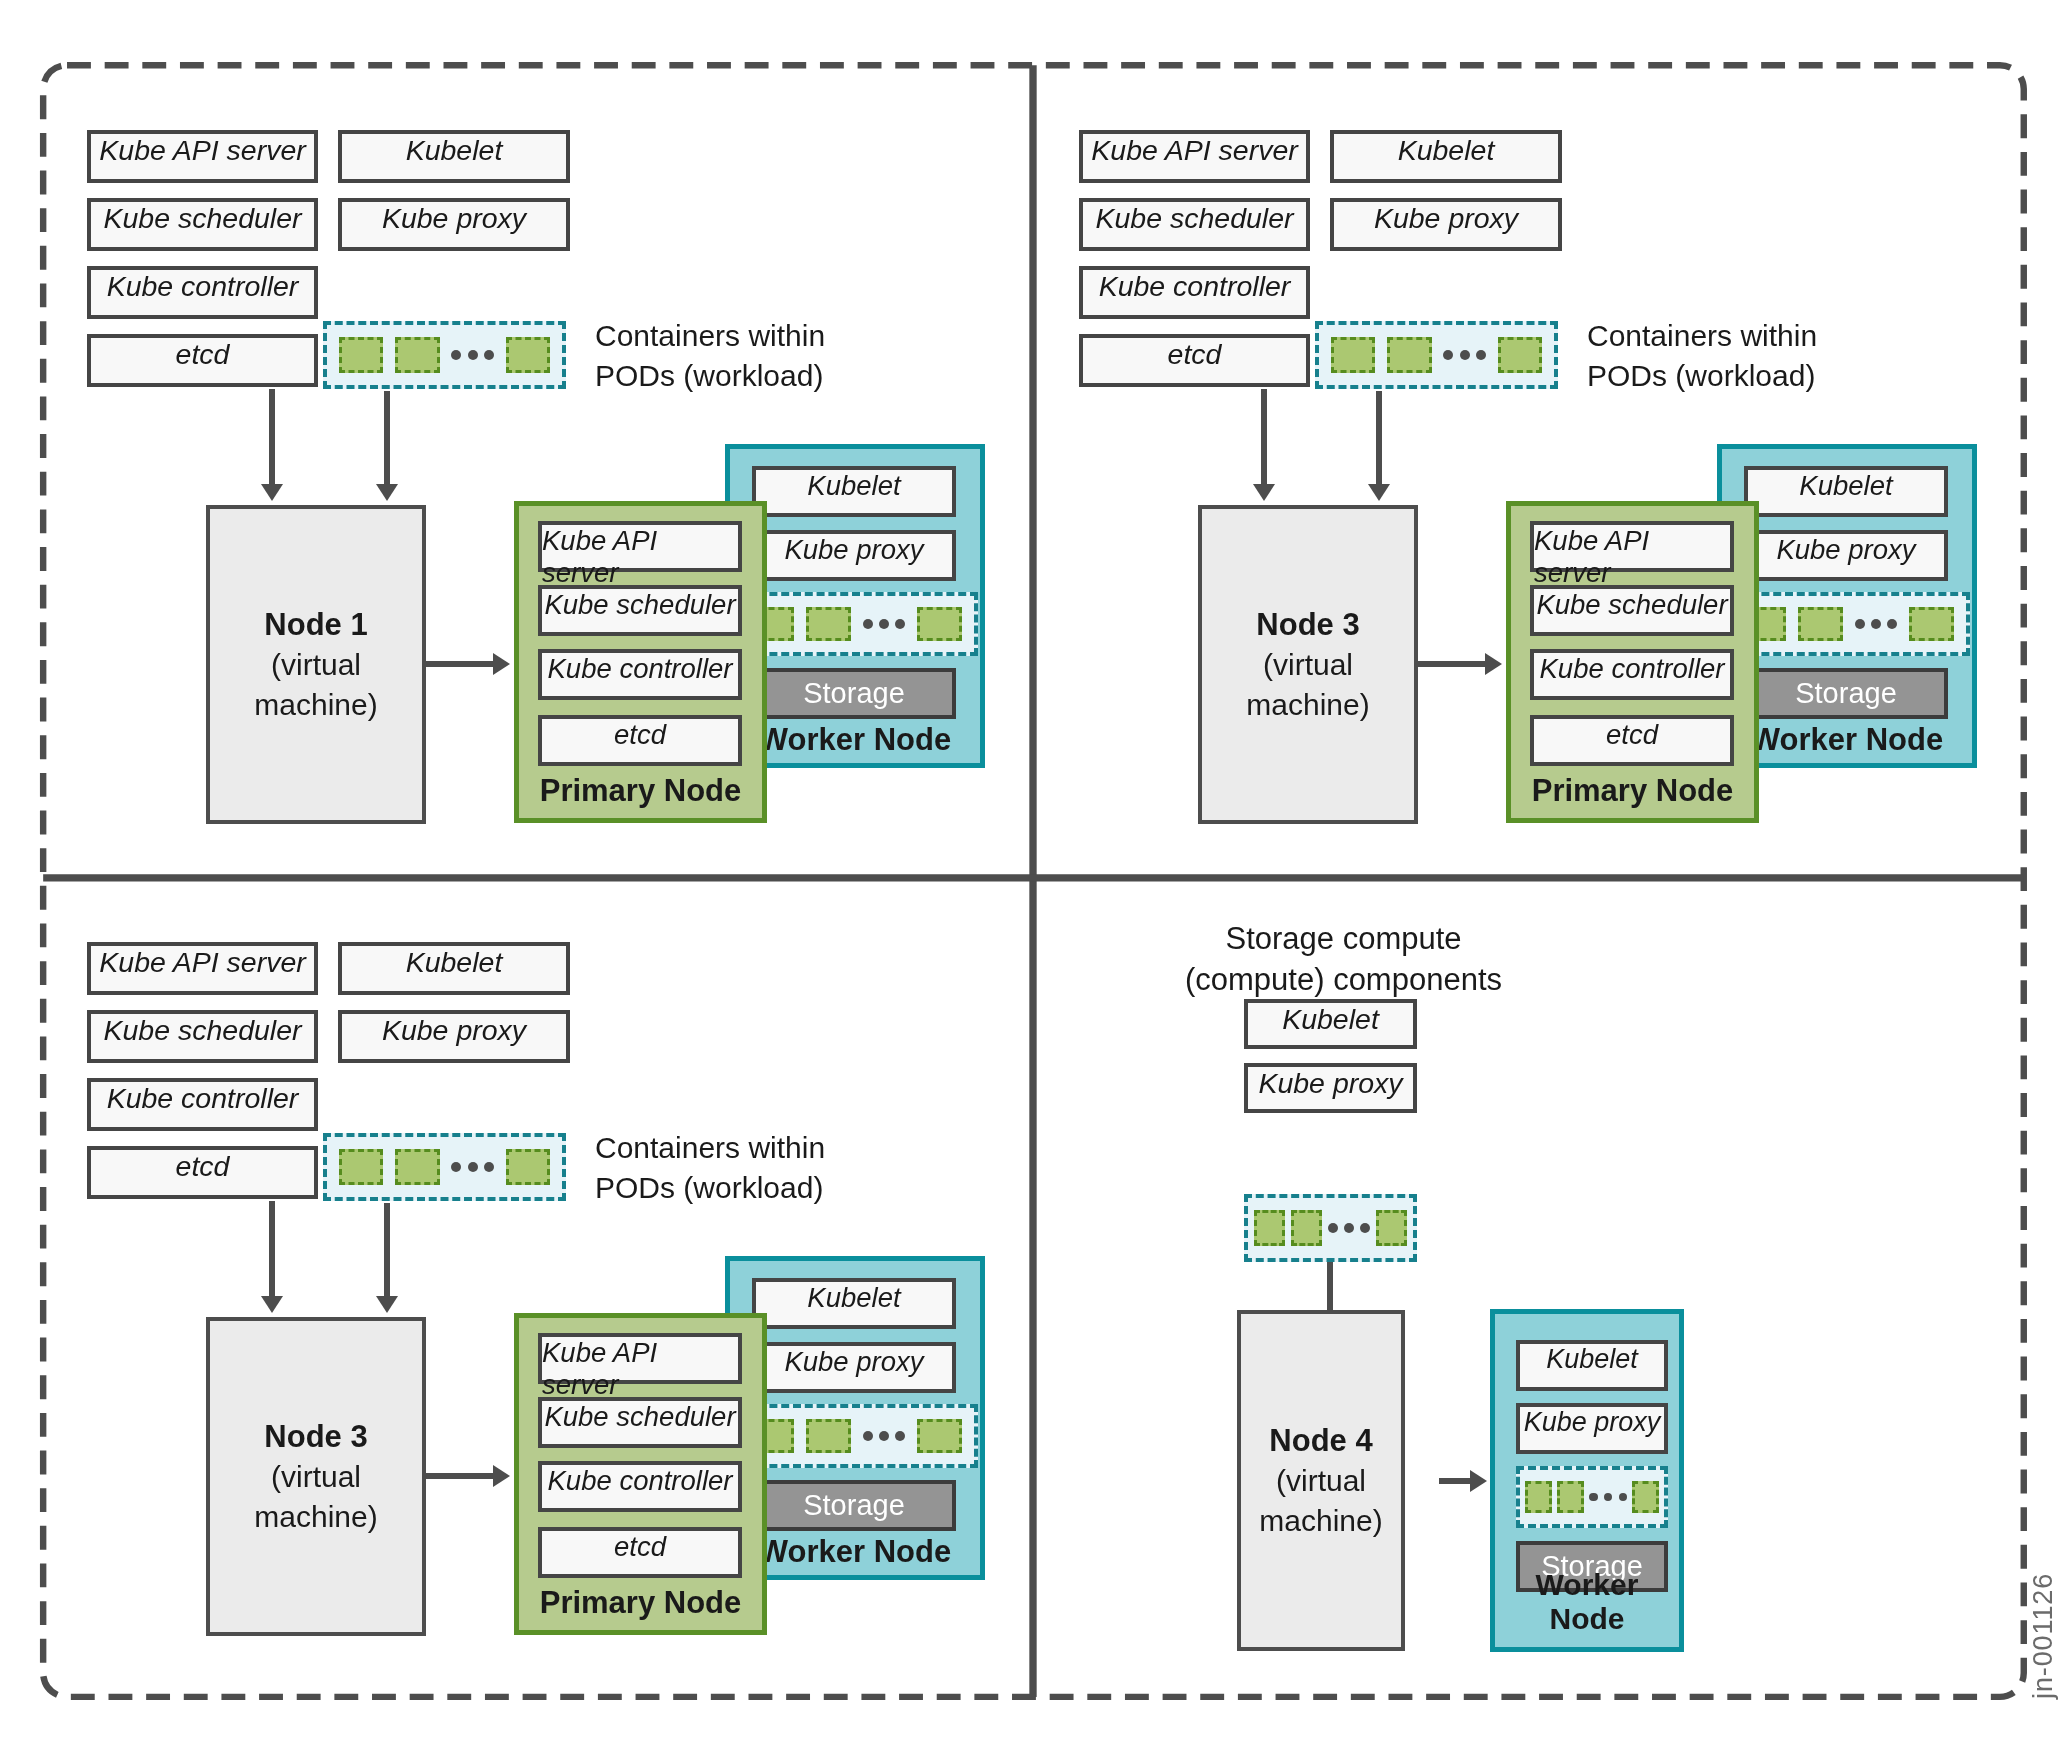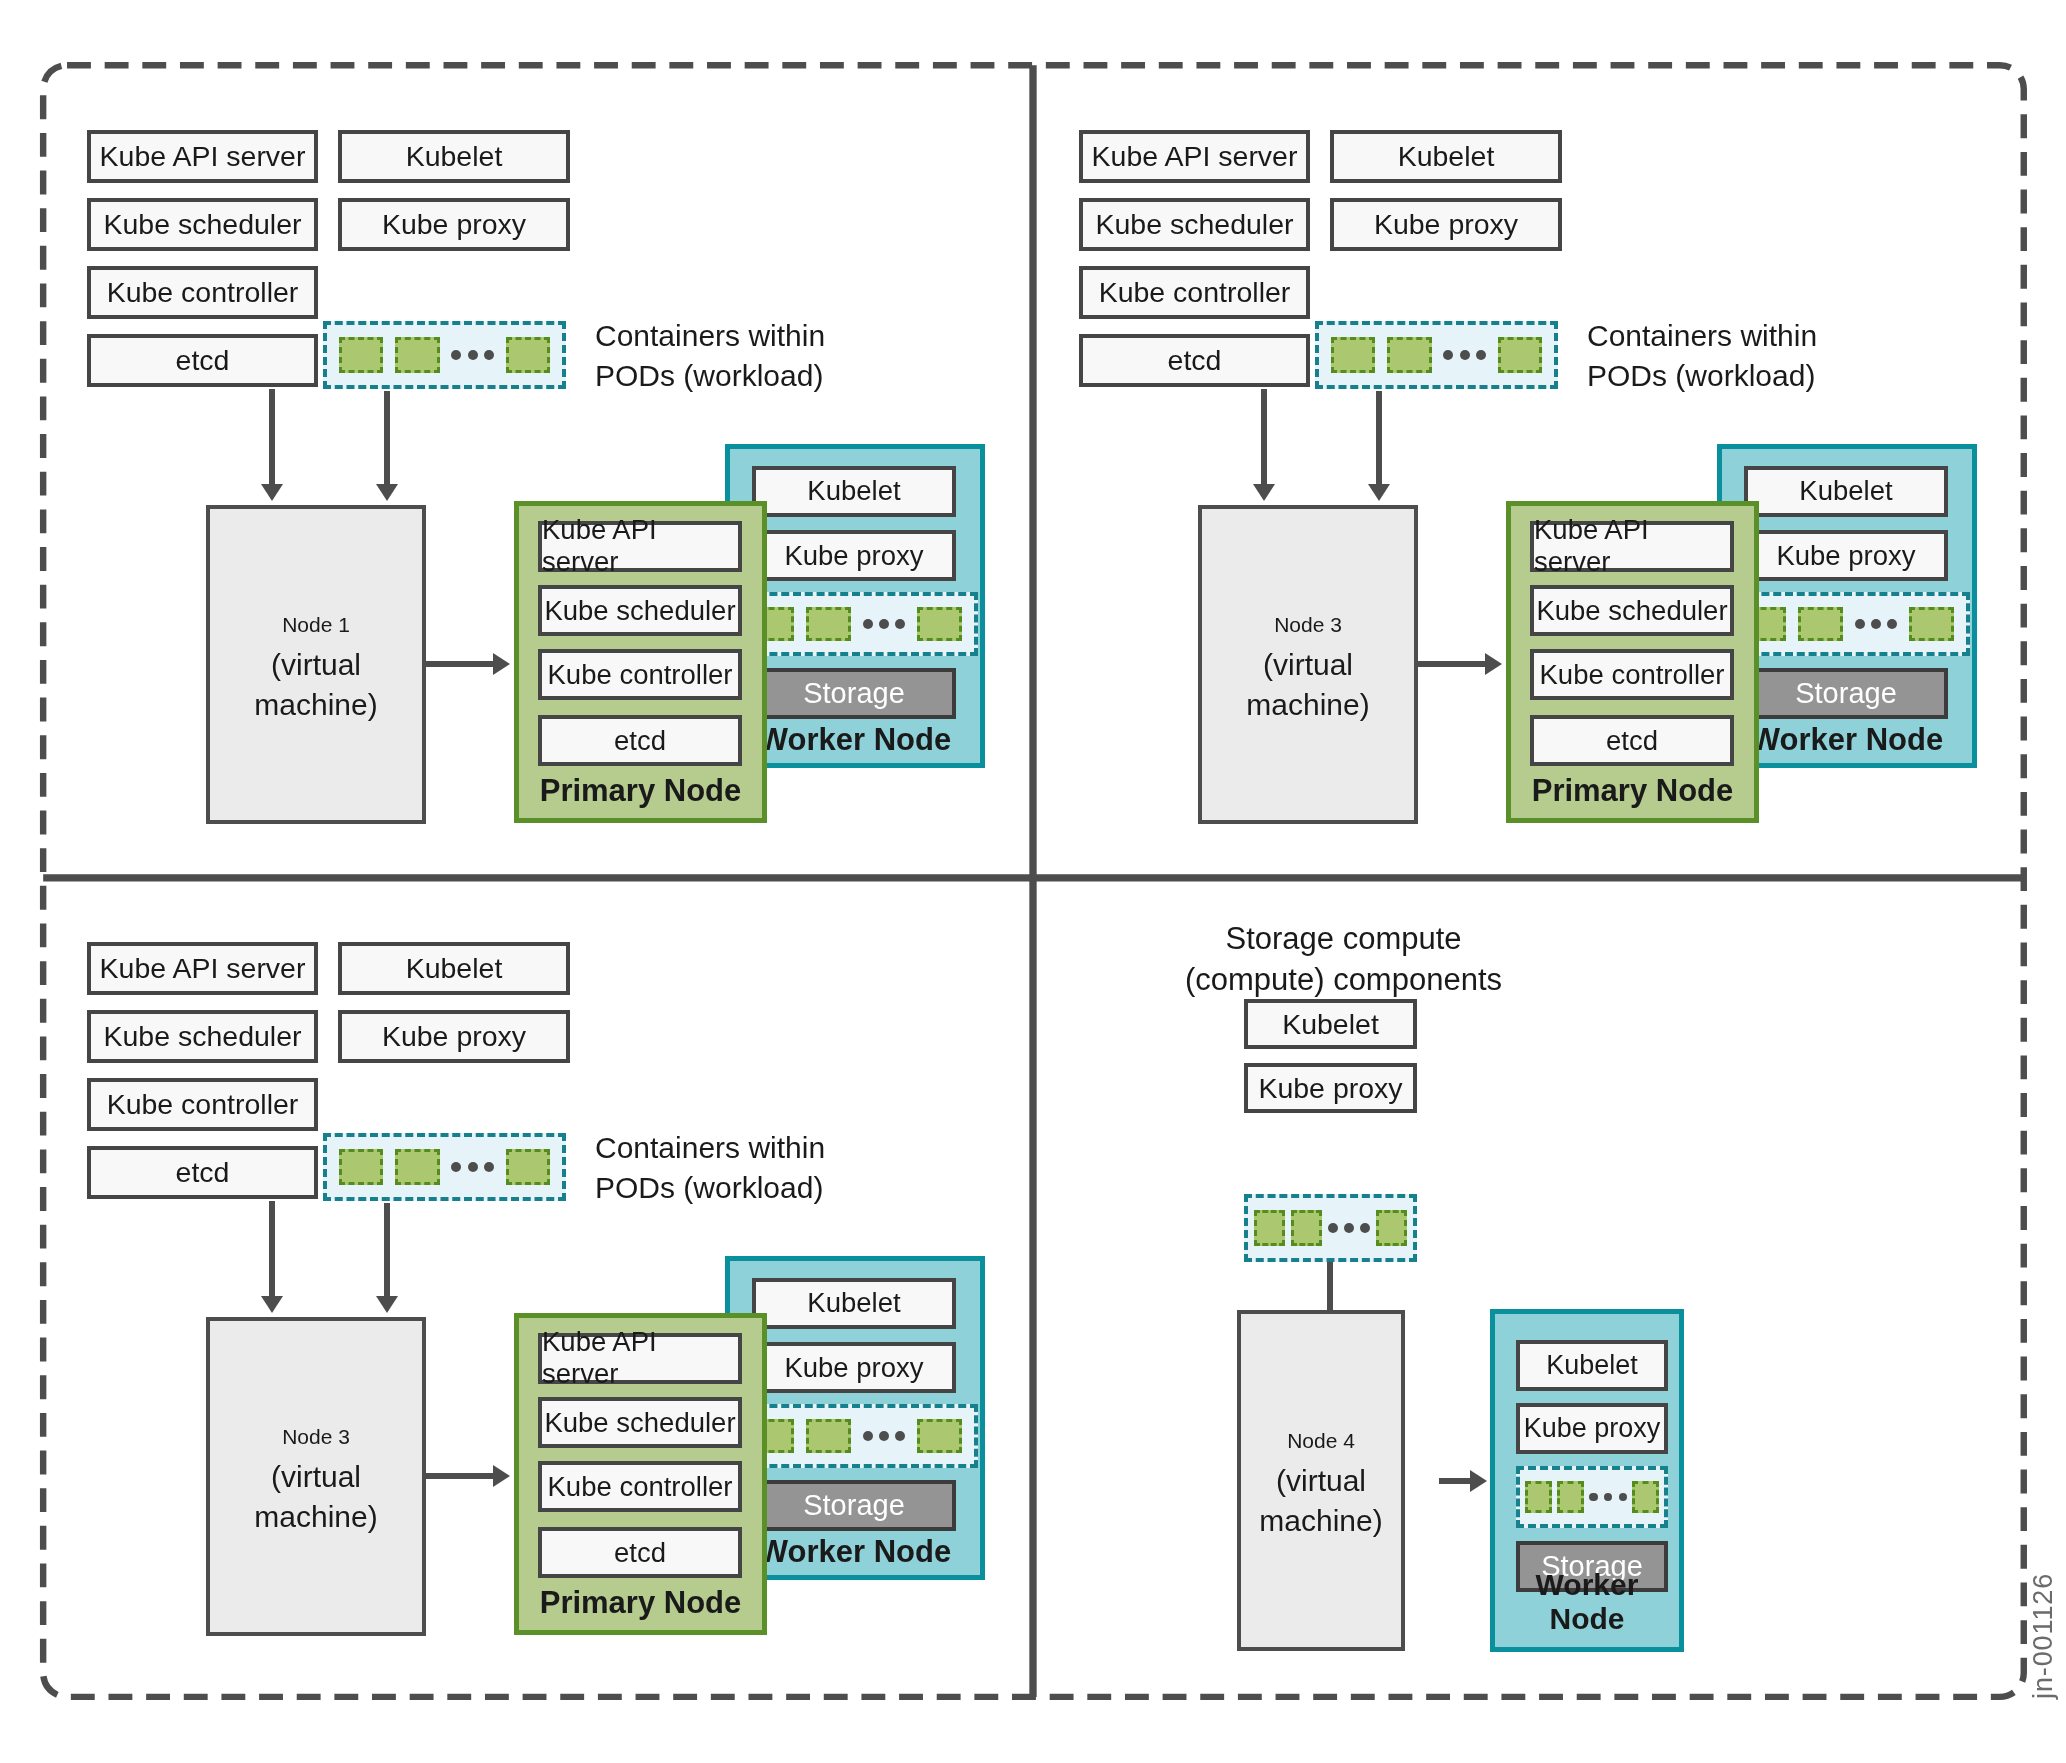--- a/index.html
+++ b/index.html
@@ -10,22 +10,22 @@
     --storage-fill:#949494; --storage-border:#3c3c3c; --storage-text:#ffffff;
     --code-text:#6b6b6b; --text:#1a1a1a;
   }
   html,body{margin:0;padding:0;background:#fff;}
   body{font-family:"Liberation Sans","DejaVu Sans",sans-serif;color:var(--text);}
   .canvas{position:relative;width:2066px;height:1763px;background:#fff;overflow:hidden;}
   .frame-svg{position:absolute;left:0;top:0;}
   .quad{position:absolute;width:1033px;height:887px;}
   
   .cbox{position:absolute;box-sizing:border-box;height:53px;background:var(--box-fill);
-        border:4.6px solid var(--box-border);display:flex;align-items:center;justify-content:center;
-        font-size:28.5px;}
+        border:4.6px solid var(--box-border);display:flex;justify-content:center;
+        font-size:28.5px;font-style:italic;}
   .col1{left:87px;width:231px;} .col2{left:338px;width:232px;}
   .r1{top:130px;} .r2{top:198px;} .r3{top:266px;} .r4{top:334px;}
   
   .strip{position:absolute;box-sizing:border-box;background:var(--strip-fill);
          border:4.6px dashed var(--strip-border);display:flex;align-items:center;
          justify-content:space-evenly;}
   .strip-main{left:323px;top:321px;width:243px;height:68px;}
   .pod{width:19%;height:60%;box-sizing:border-box;background:var(--pod-fill);
        border:3.7px dashed var(--pod-border);}
   .dots{display:flex;gap:6.4px;align-items:center;}
@@ -38,21 +38,21 @@
                 border-right:11px solid transparent;border-top:17.4px solid var(--outline);}
   .harrow{position:absolute;height:22px;display:flex;flex-direction:row;align-items:center;}
   .harrow .shaft{height:5.5px;flex:1;background:var(--outline);}
   .harrow .head{width:0;height:0;border-top:11px solid transparent;
                 border-bottom:11px solid transparent;border-left:17.4px solid var(--outline);}
   
   .nodebox{position:absolute;box-sizing:border-box;background:var(--node-fill);
            border:4.6px solid var(--outline);display:flex;flex-direction:column;
            align-items:center;justify-content:center;text-align:center;line-height:40px;}
   .node-main{left:206px;top:505px;width:220px;height:319px;}
-  .node-title{font-weight:normal;font-size:21px;}
+  .node-title{font-weight:bold;font-size:31px;}
   .node-sub{font-size:30px;}
   
   .primary{position:absolute;left:514px;top:501px;width:253px;height:322px;box-sizing:border-box;
            background:var(--primary-fill);border:5.5px solid var(--primary-border);z-index:2;}
   .primary .cbox{left:19px;width:204px;height:51px;font-size:27.5px;}
   .p1{top:14.7px;} .p2{top:79px;} .p3{top:143px;} .p4{top:209px;}
   .zone-label{position:absolute;left:0;width:100%;text-align:center;
               font-weight:bold;font-size:31px;}
   .primary .zone-label{bottom:9.2px;}
   

